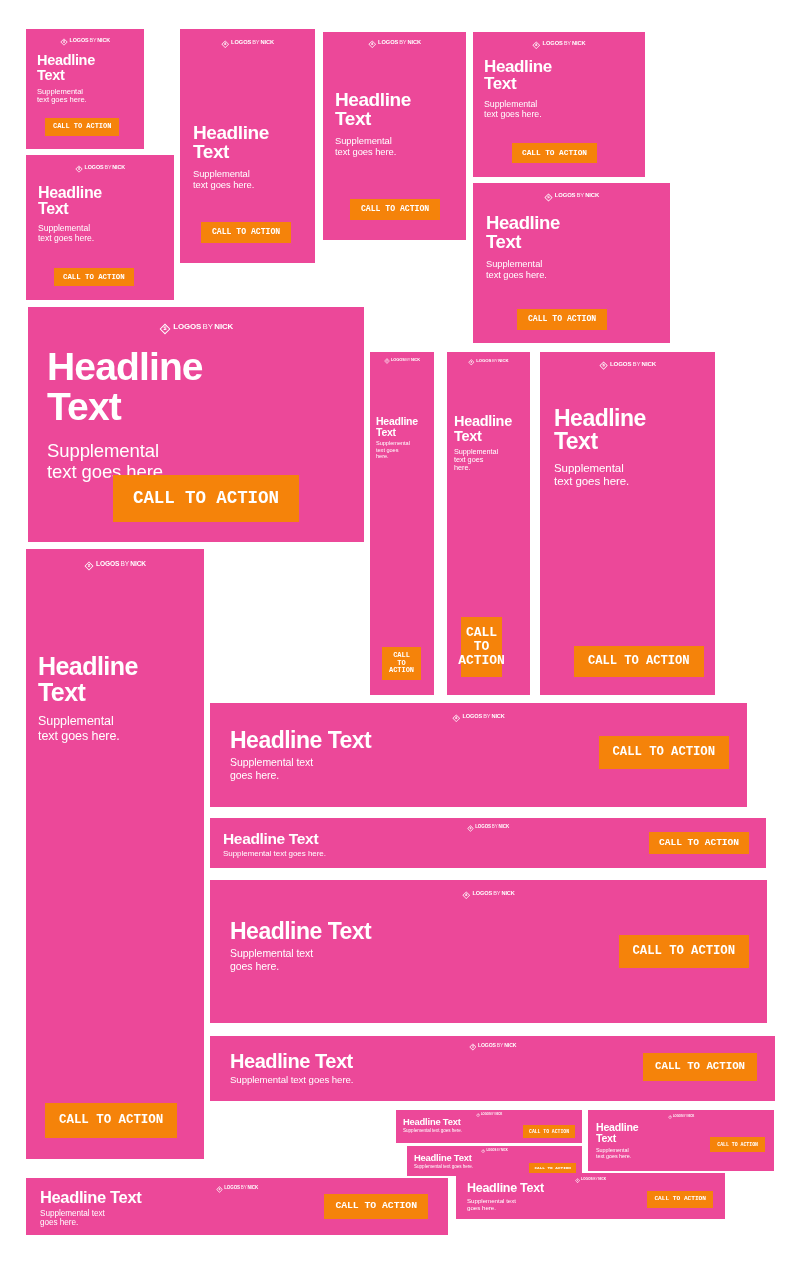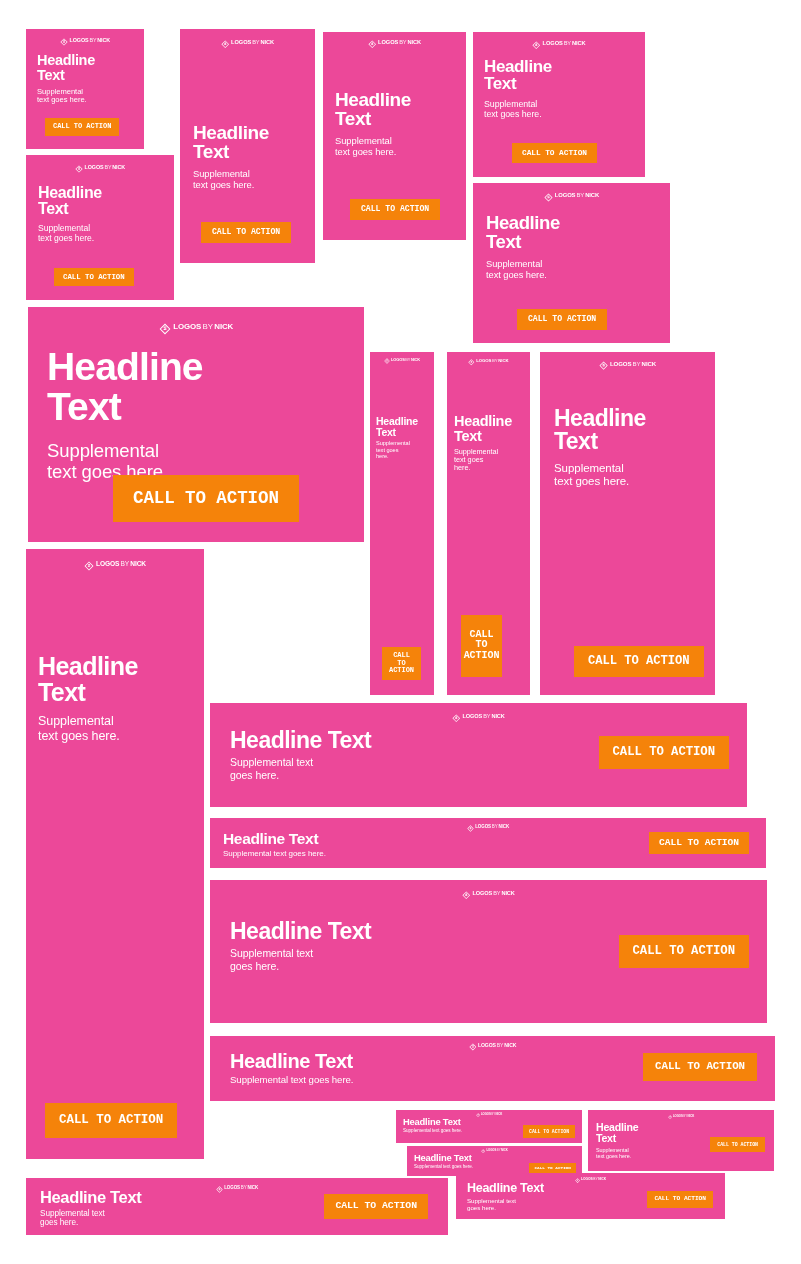--- a/index.html
+++ b/index.html
@@ -249,21 +249,21 @@
       </span>
     </div>
     <div class="block" style="left:7px;top:62px;right:5px;">
       <div class="hl" style="font-size:14.5px;">Headline
 Text</div>
       <div class="sub" style="font-size:7.3px;margin-top:4px;">Supplemental
 text goes
 here.</div>
     </div>
     <div class="block" style="left:14px;bottom:18px;">
-      <button class="cta" style="font-size:10px;padding:15px 8px;width:41px;">CALL TO
+      <button class="cta" style="font-size:13px;padding:9px 8px;width:41px;">CALL TO
 ACTION</button>
     </div>
   </div>
 
   <div class="banner" style="left:540px;top:352px;width:175px;height:343px;">
     <div class="logo-top" style="top:9px;">
       <span class="logo" style="font-size:6.1px;">
         <svg class="mark" width="9.2" height="9.2" viewBox="0 0 24 24">
             <path fill="#fff" d="M12 1.2 22.8 12 12 22.8 1.2 12 12 1.2Zm0 2.6L3.8 12 12 20.2 20.2 12 12 3.8Z"></path>
             <path fill="#fff" d="M15.3 8.1c-1-.8-2.3-1.1-3.5-1-1.4.1-2.5.9-2.6 2 0 .9.7 1.5 2.3 1.9l1.3.3c.5.1.7.3.7.5 0 .3-.4.5-1 .5-.9 0-1.8-.3-2.5-.9l-1.3 1.7c1 .8 2.4 1.2 3.8 1.1 1.5-.1 2.7-.9 2.7-2.1 0-1-.8-1.6-2.4-2l-1.2-.3c-.5-.1-.7-.2-.7-.4 0-.3.4-.5.9-.5.8 0 1.5.3 2.1.7l1.4-1.5Z"></path>

